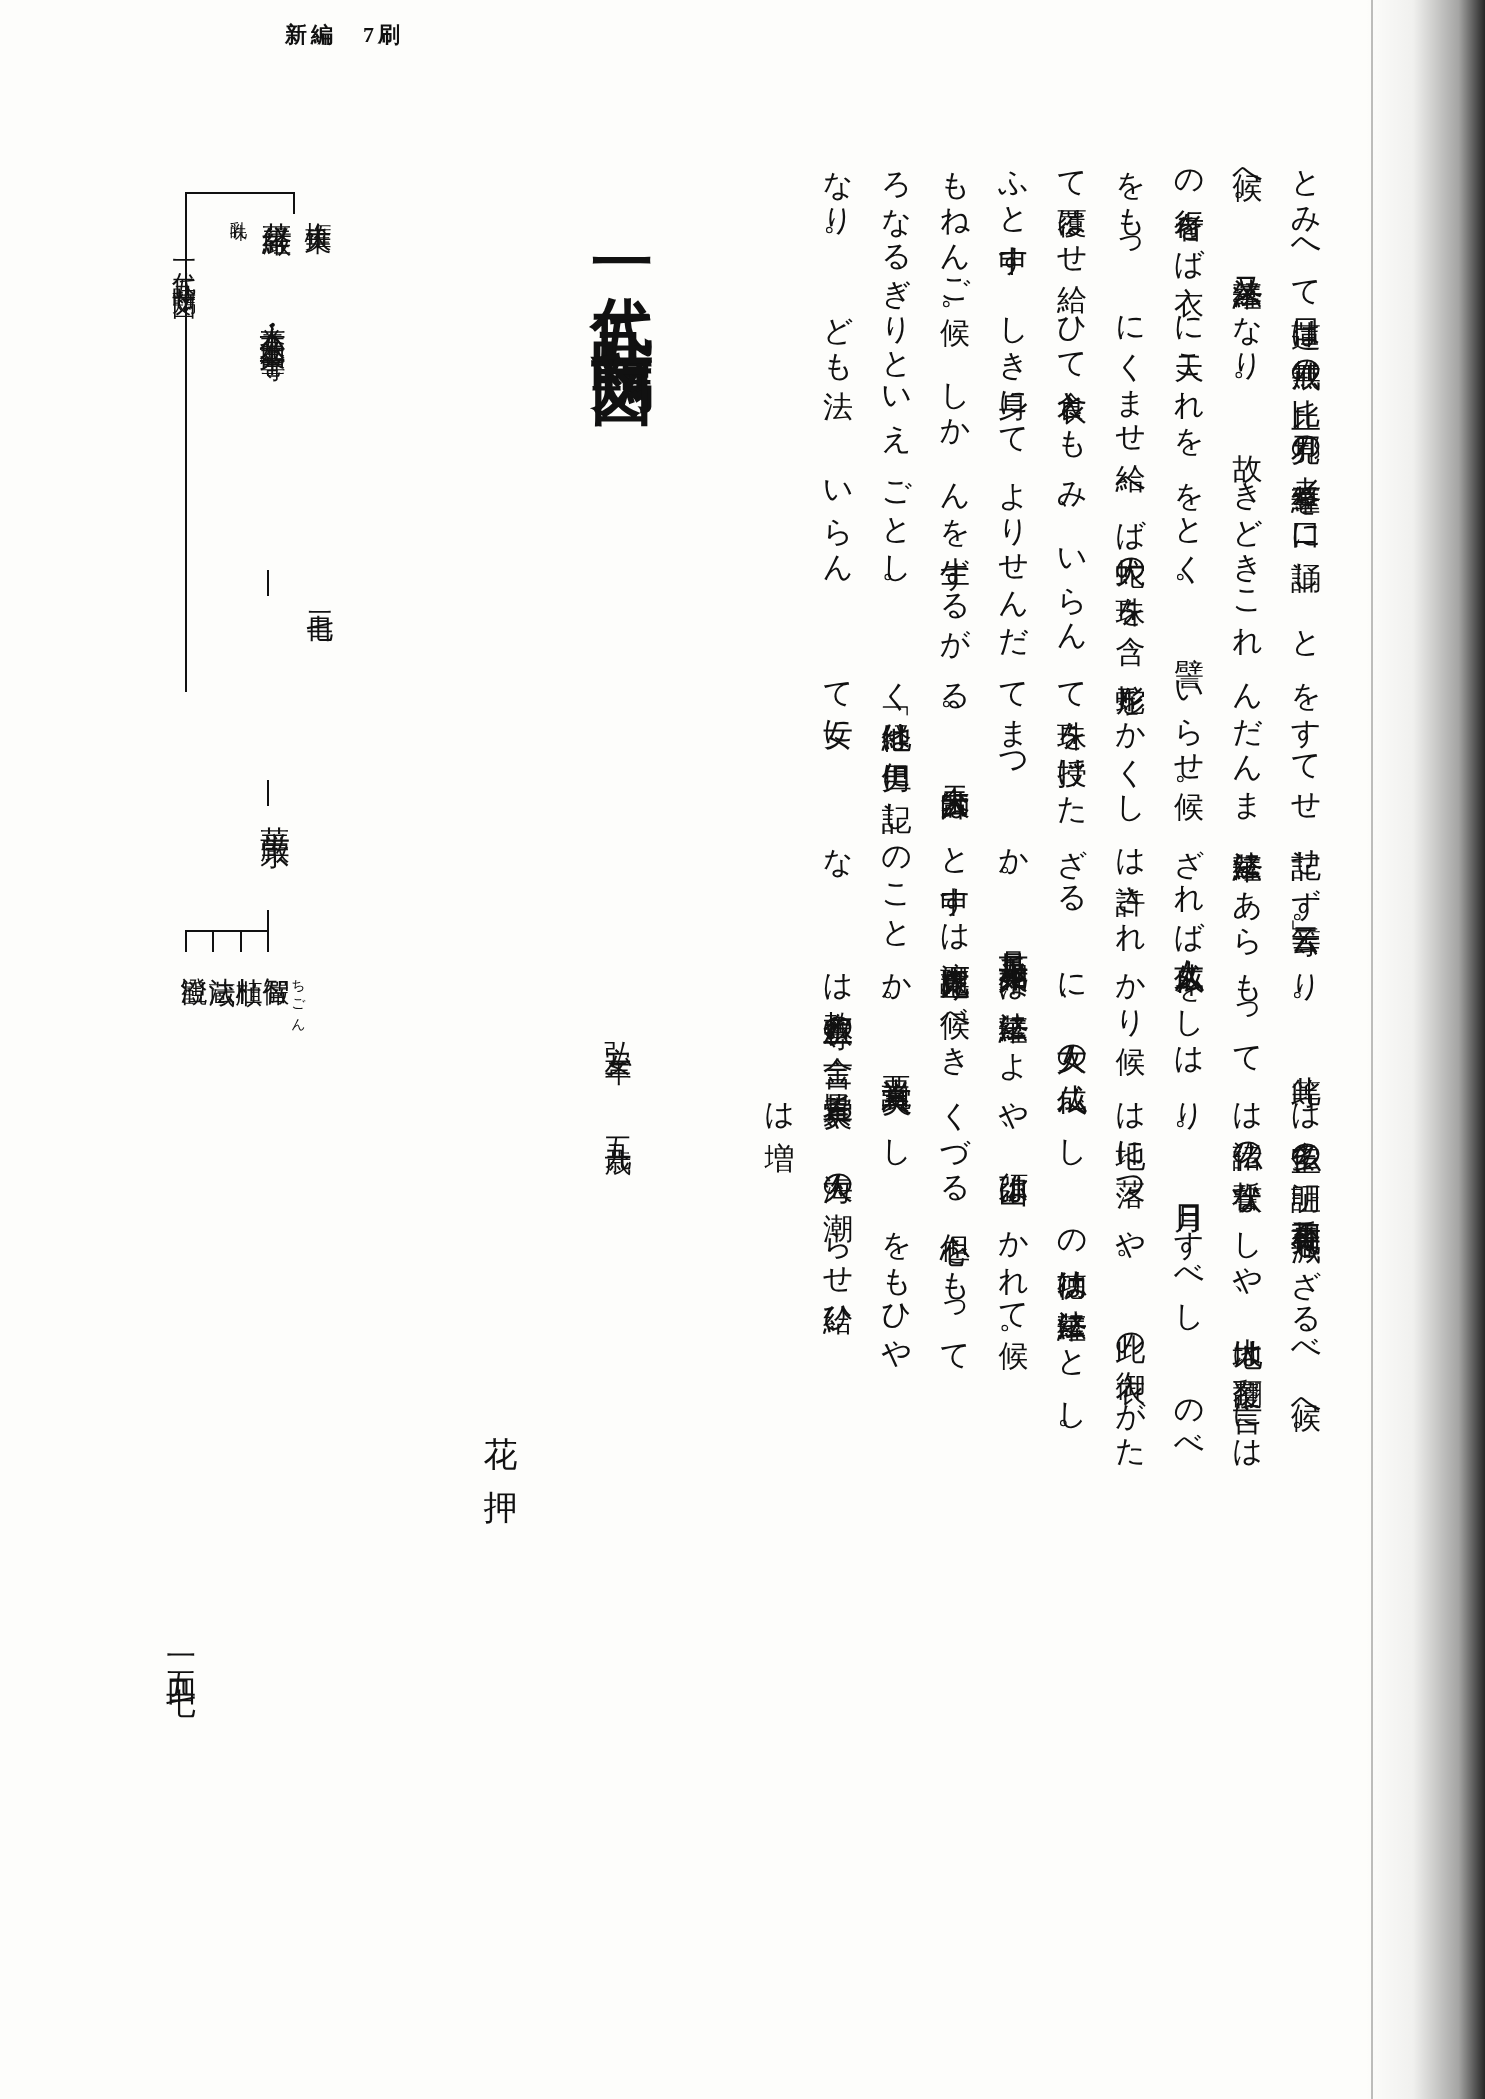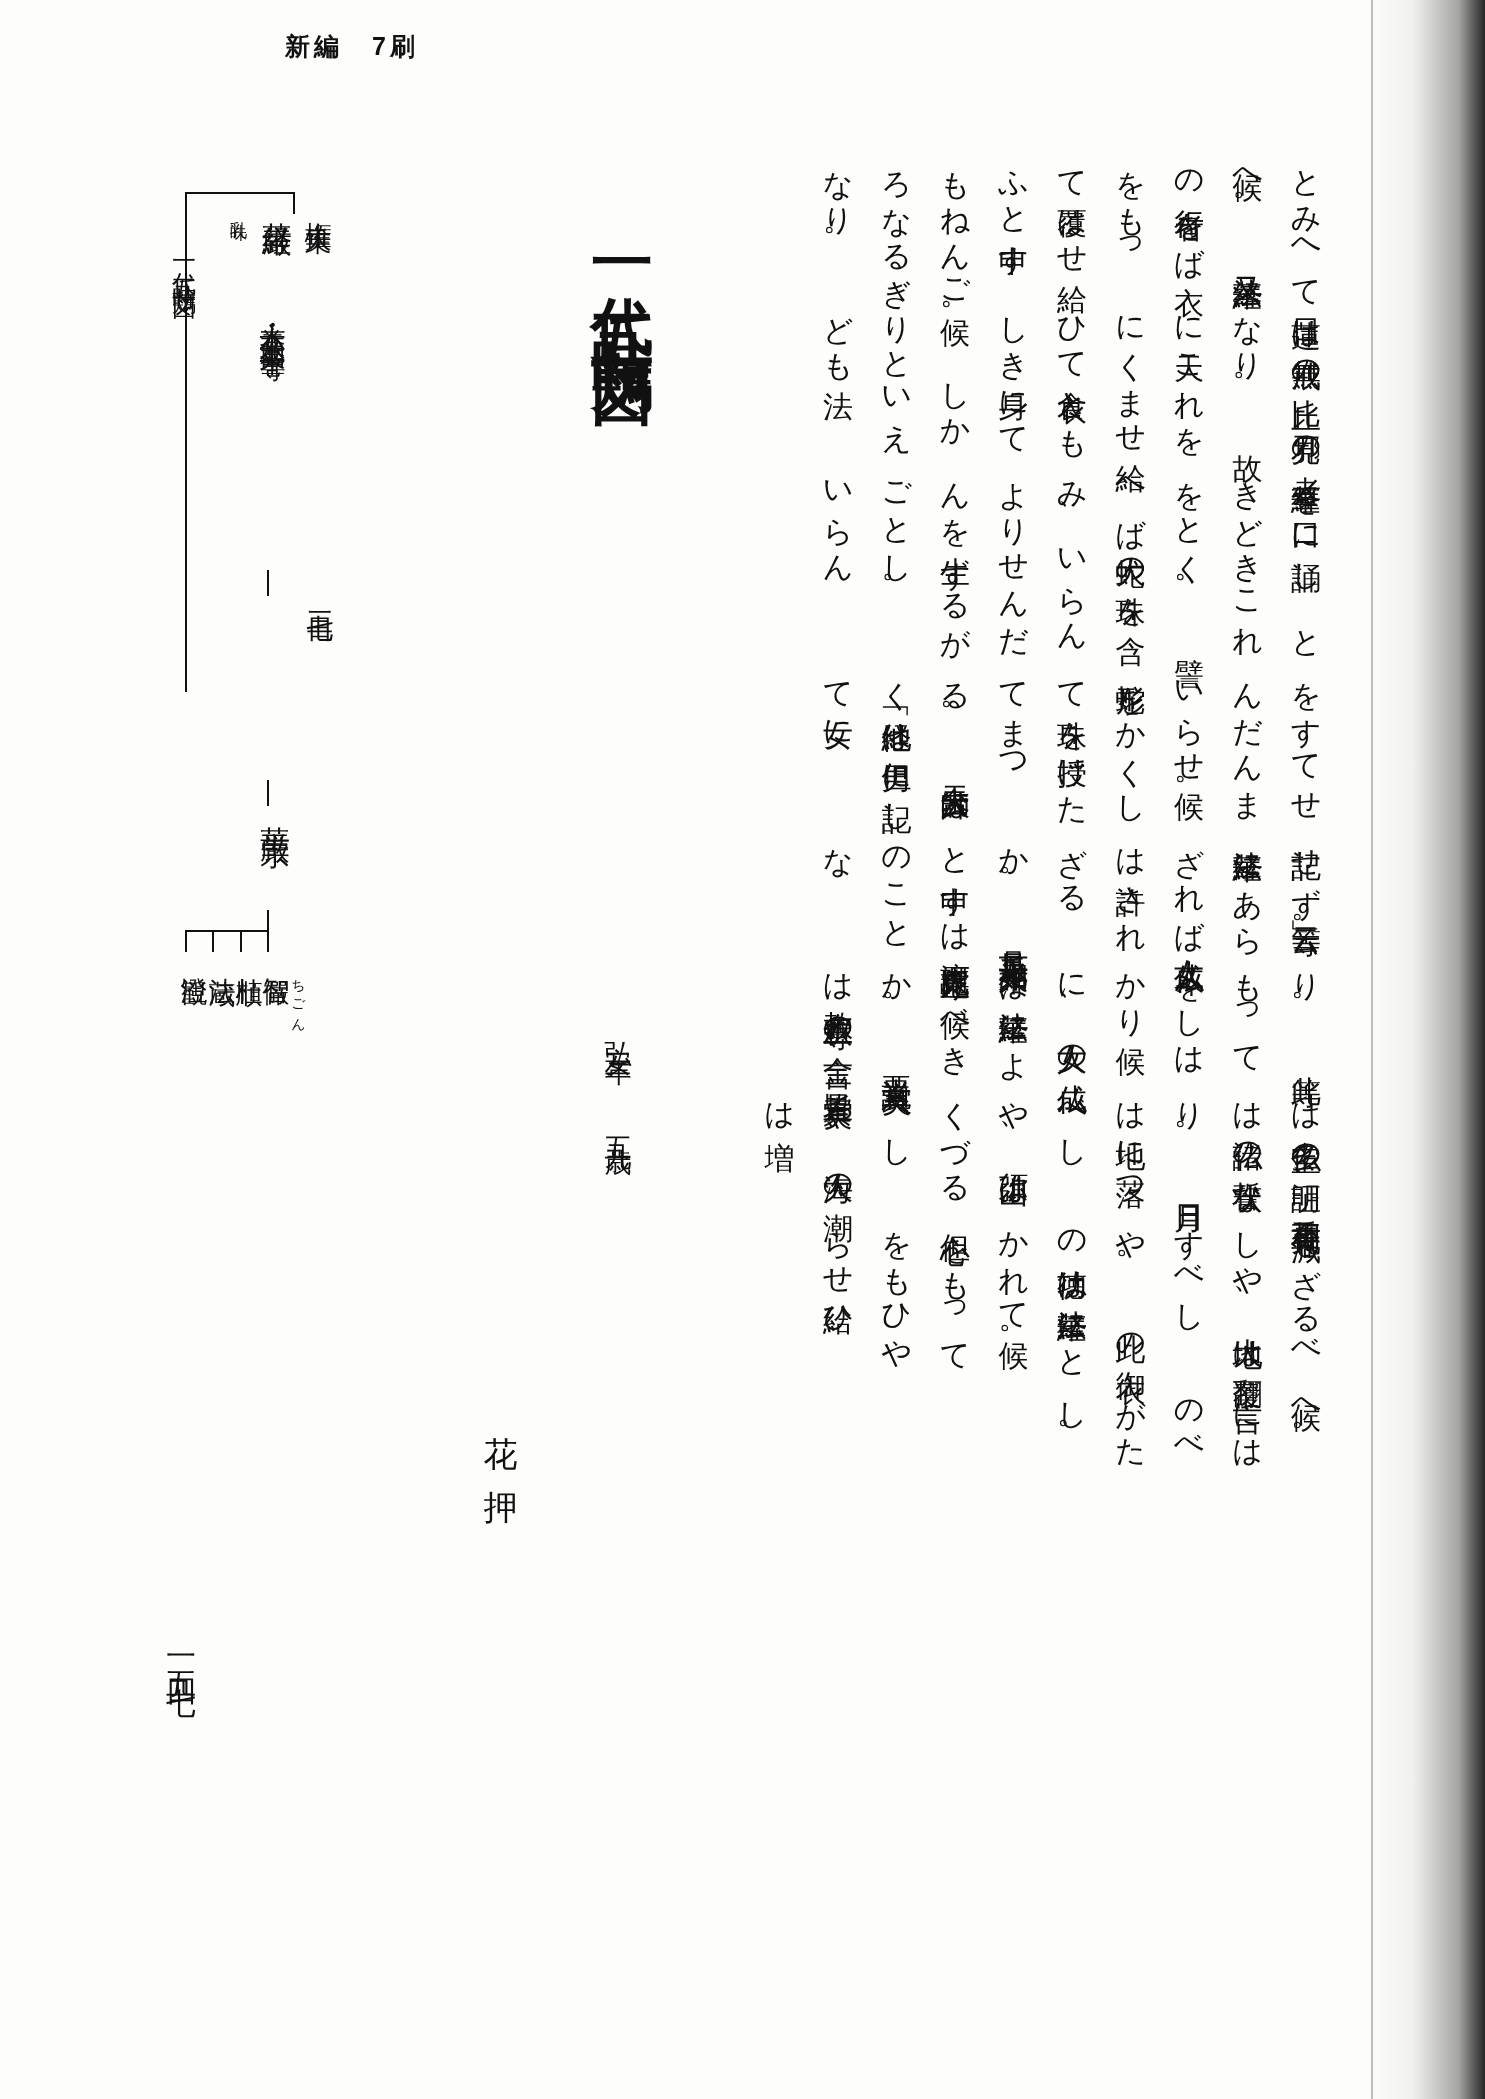--- a/index.html
+++ b/index.html
@@ -15,23 +15,23 @@
   .gutter{
     position:absolute;top:0;right:0;width:120px;height:100%;
     background:linear-gradient(to right, rgba(0,0,0,0) 0%, rgba(0,0,0,0.05) 40%, rgba(0,0,0,0.35) 78%, rgba(0,0,0,0.85) 100%);
     pointer-events:none;
   }
   .gutter-line{
     position:absolute;top:0;right:112px;width:2px;height:100%;
     background:rgba(0,0,0,0.25);
   }
   .header-label{
-    position:absolute;left:285px;top:30px;
-    font-size:25px;font-weight:bold;letter-spacing:4px;
-    font-family:Liberation Sans, sans-serif;
+    position:absolute;left:285px;top:20px;
+    font-size:22px;font-weight:bold;letter-spacing:4px;
+    font-family:Liberation Serif, serif;
   }
   .page-number{
     position:absolute;left:160px;top:1640px;
     writing-mode:vertical-rl;
     font-size:30px;letter-spacing:8px;
   }
   .running-title{
     position:absolute;left:168px;top:248px;
     writing-mode:vertical-rl;
     font-size:24px;letter-spacing:6px;

